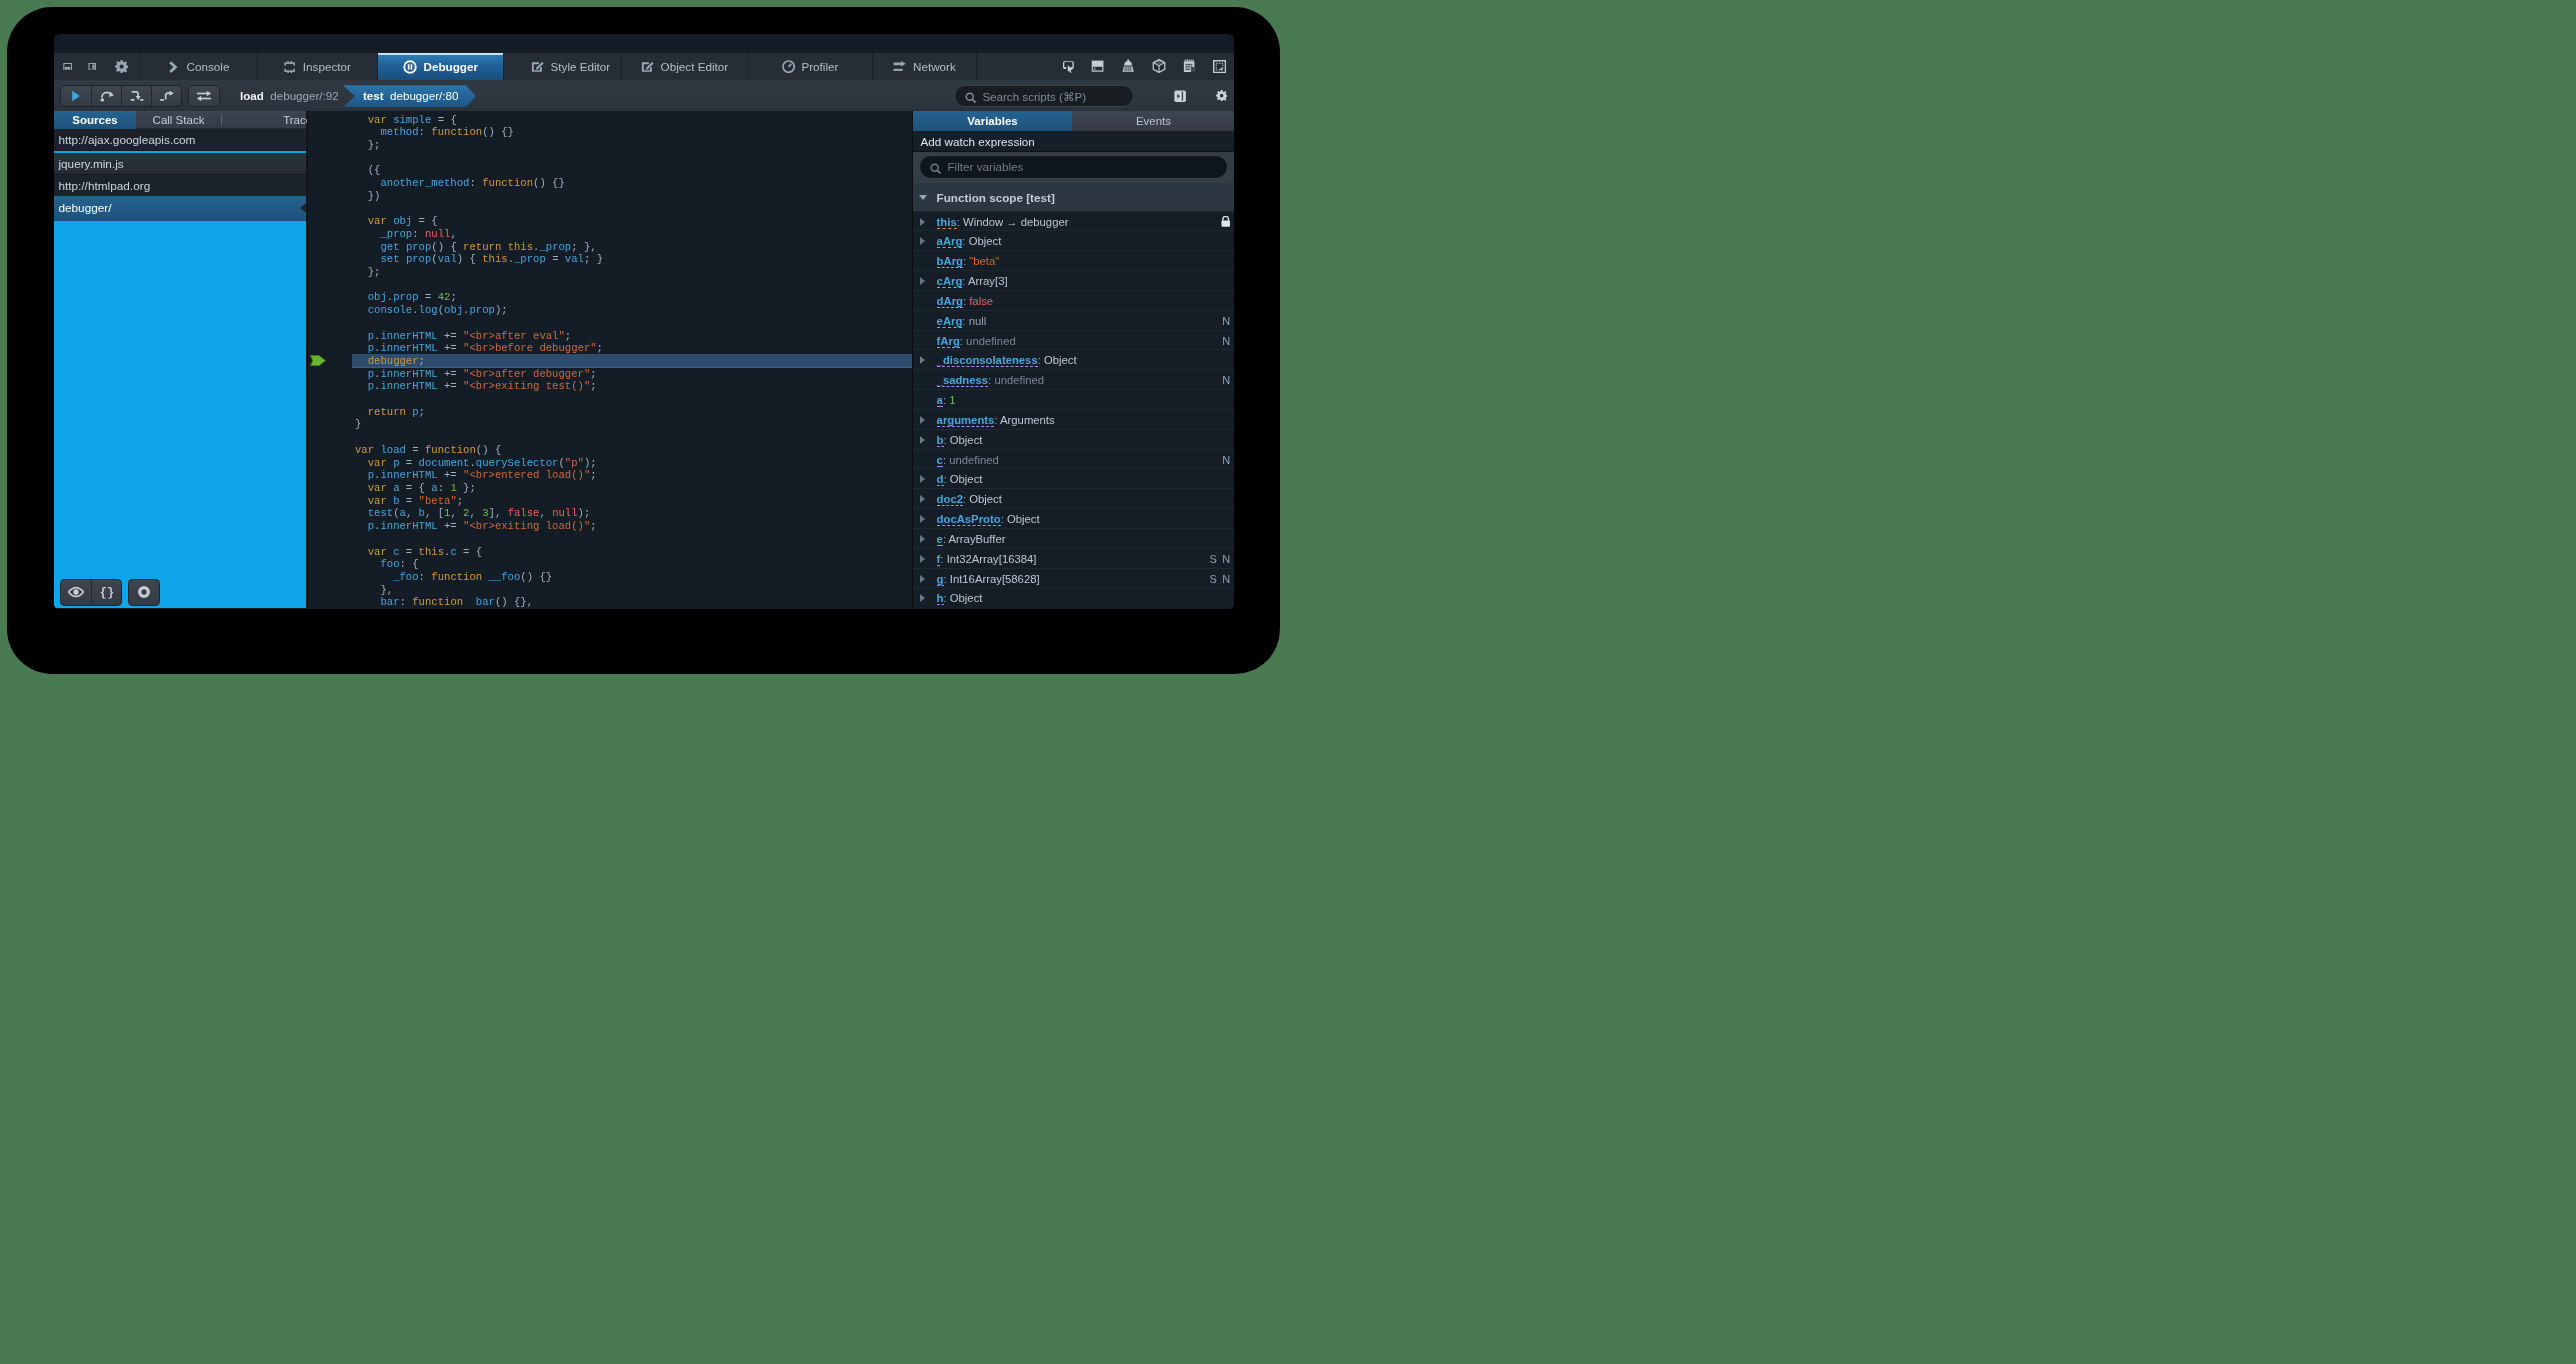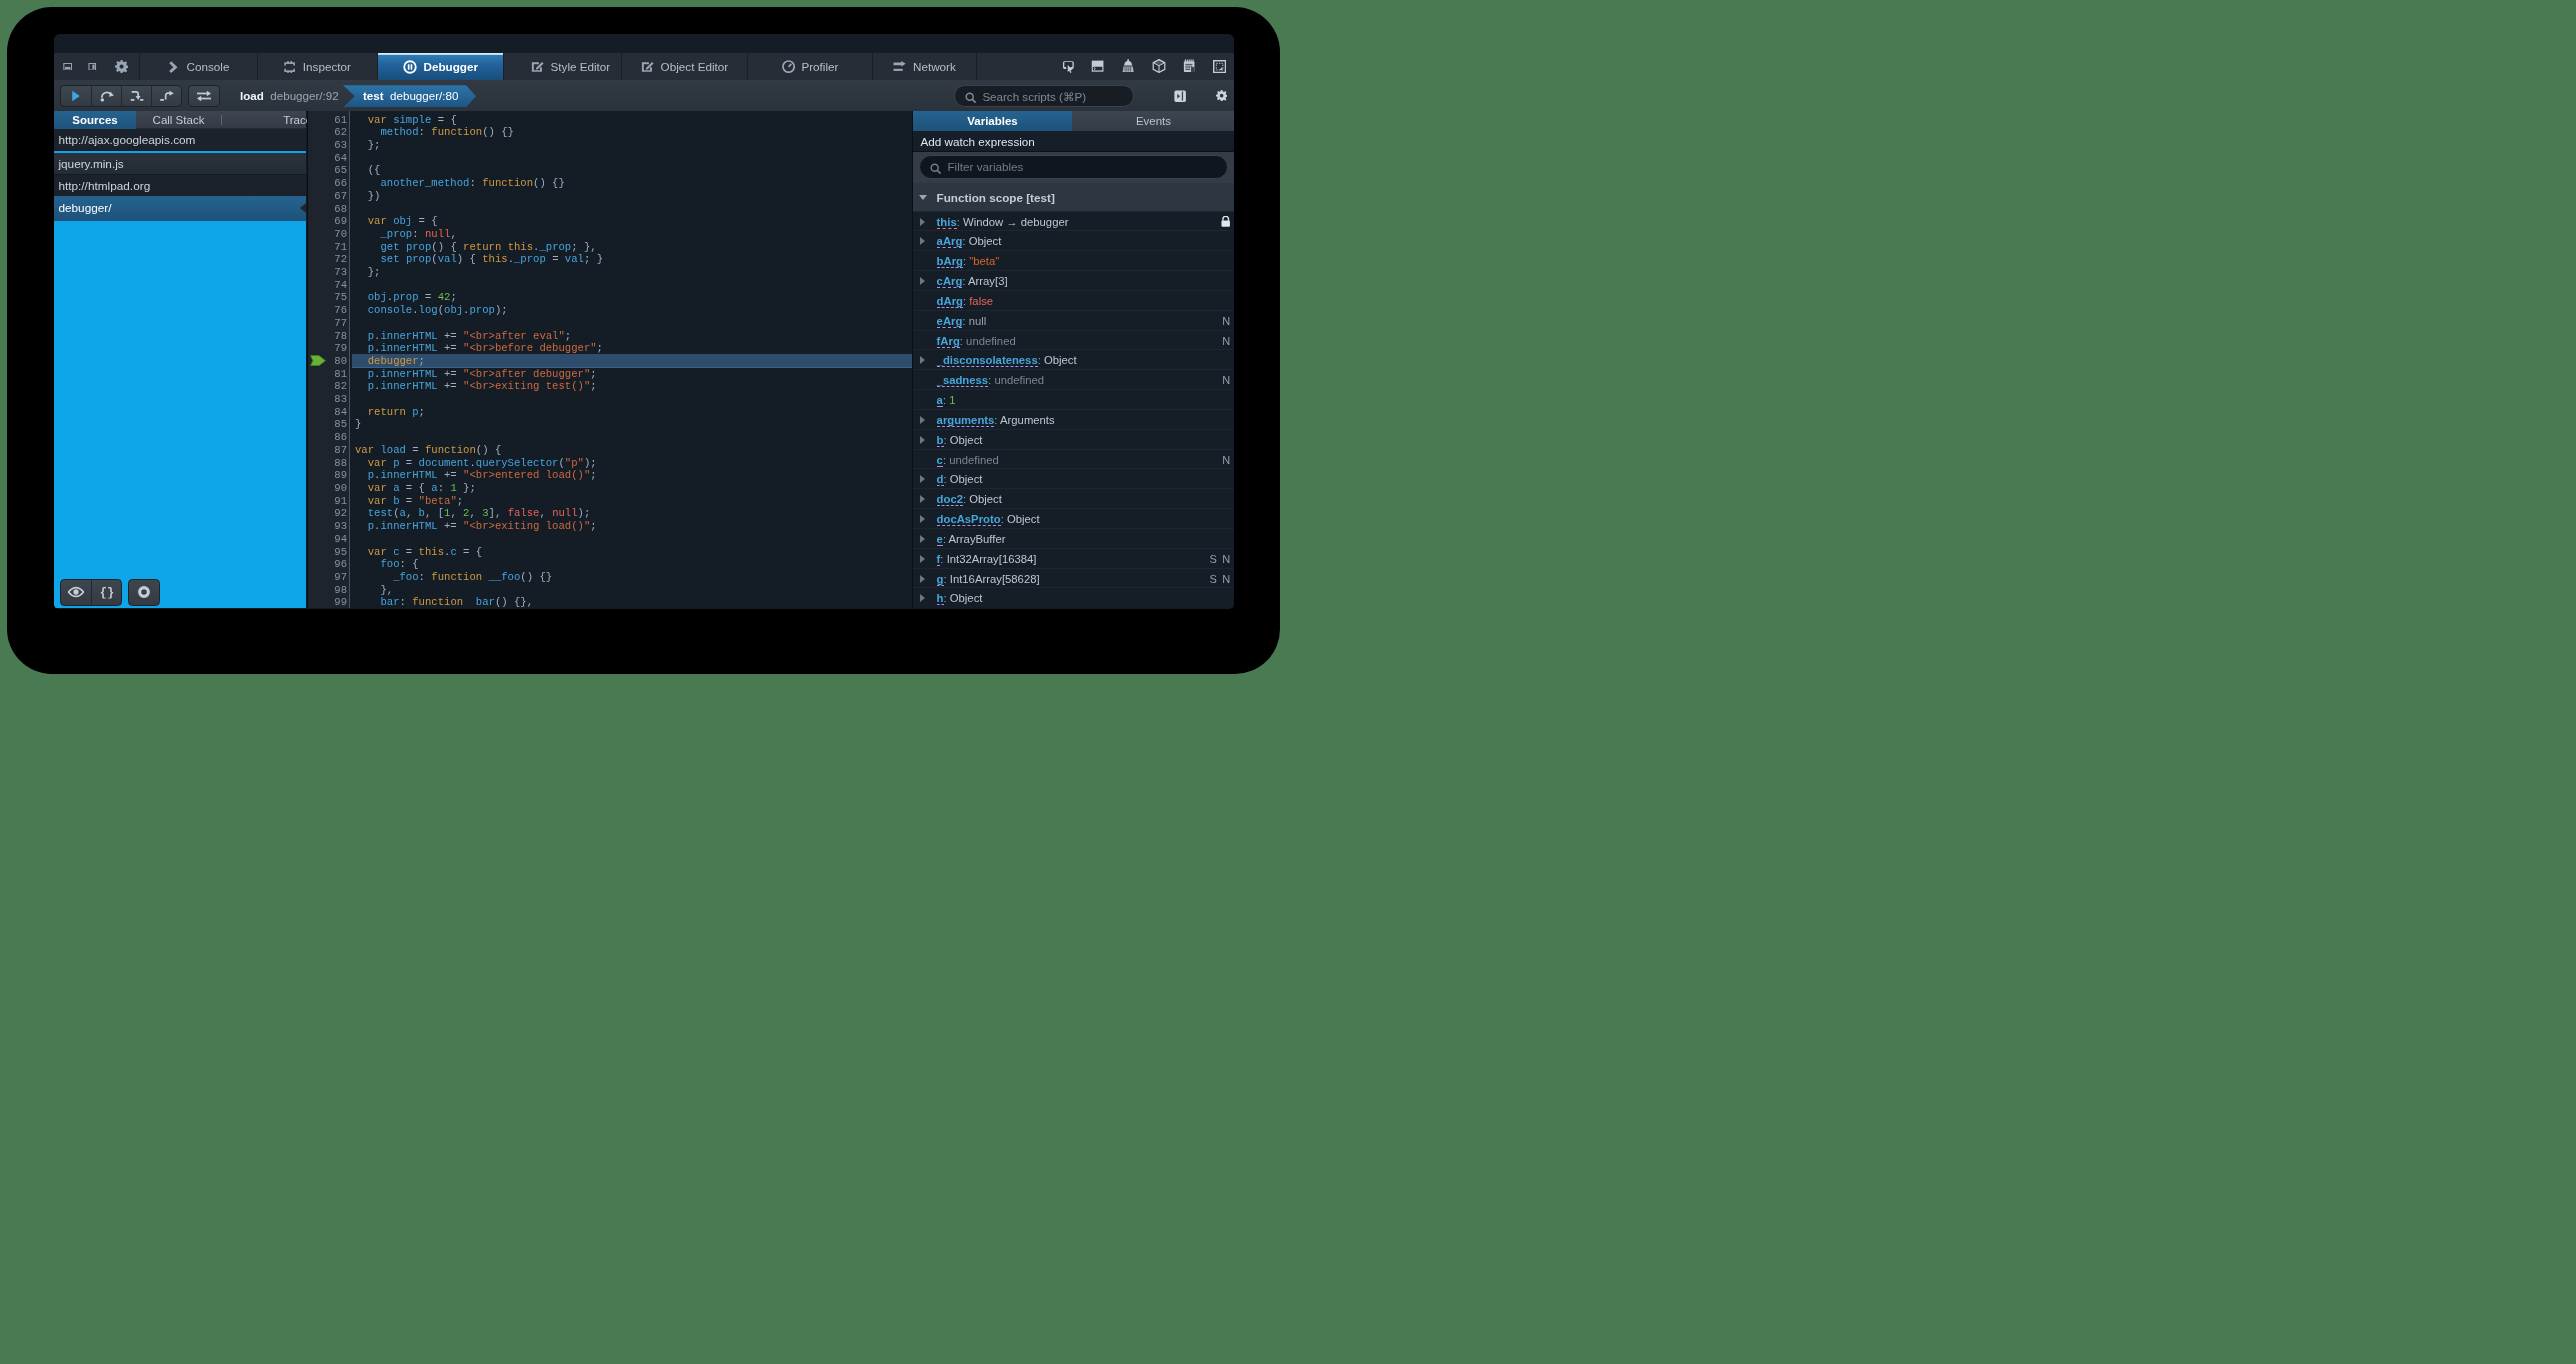--- a/index.html
+++ b/index.html
@@ -293,61 +293,20 @@
       <div class="btn" style="height:24.5px;">
           <svg width="13.2" height="13.2" viewBox="0 0 14 14">
             <circle cx="7" cy="7" r="4.6" fill="none" stroke="#c6cdd4" stroke-width="3.4"></circle>
           </svg>
         </div>
     </div>
   </div>
 
   <div id="editor">
     <div id="hline"></div>
-    <div id="gutter">
-        <div id="lnums">61
-62
-63
-64
-65
-66
-67
-68
-69
-70
-71
-72
-73
-74
-75
-76
-77
-78
-79
-80
-81
-82
-83
-84
-85
-86
-87
-88
-89
-90
-91
-92
-93
-94
-95
-96
-97
-98
-99</div>
-      </div>
     <svg id="garrow" width="16" height="11.3" viewBox="0 0 17 12">
         <path d="M0.5 0.5 h9 L16.5 6 L9.5 11.5 h-9 l2.5-5.5 Z" fill="#67b237" stroke="#3f7a19" stroke-width="1"></path>
       </svg>
     <div id="code"><span class="p">  </span><span class="k">var</span><span class="p"> </span><span class="i">simple</span><span class="p"> = {</span>
 <span class="p">    </span><span class="i">method</span><span class="p">: </span><span class="k">function</span><span class="p">() {}</span>
 <span class="p">  };</span>
 
 <span class="p">  ({</span>
 <span class="p">    </span><span class="i">another_method</span><span class="p">: </span><span class="k">function</span><span class="p">() {}</span>
 <span class="p">  })</span>

